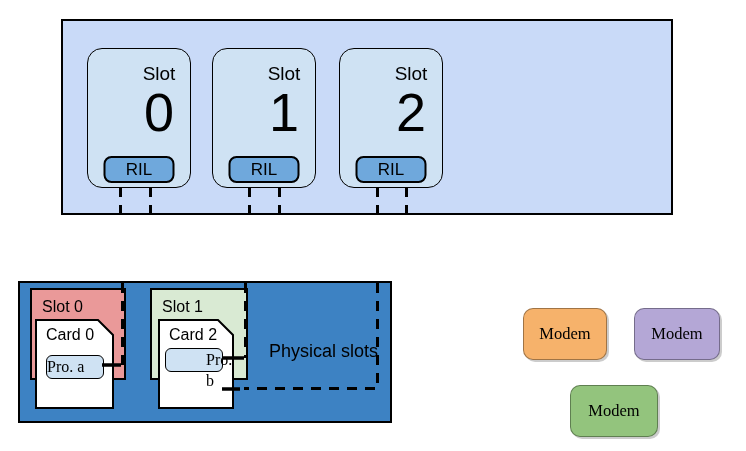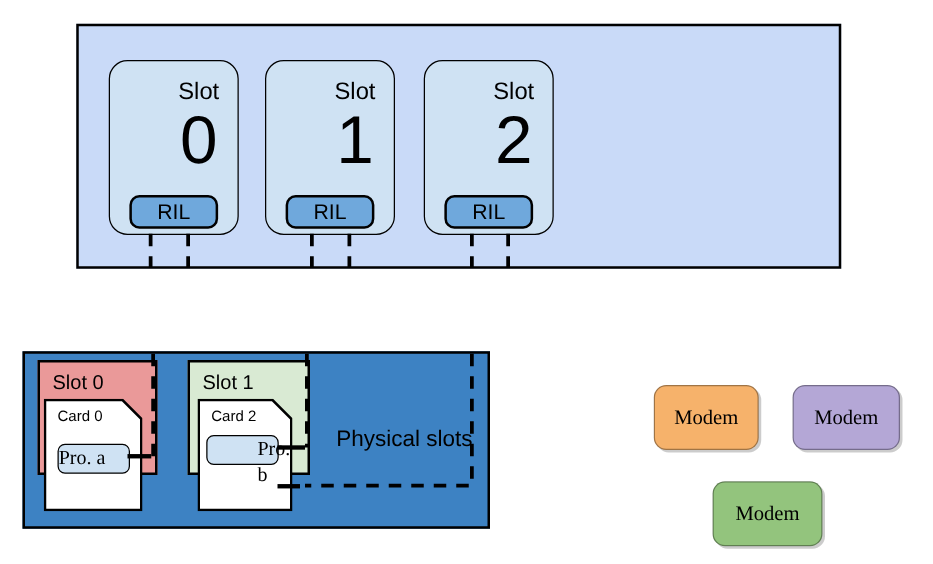--- a/index.html
+++ b/index.html
@@ -40,21 +40,21 @@
   }
   .pslot{
     position:absolute;top:5px;width:96px;height:92px;box-sizing:border-box;
     border:2px solid var(--c-line,#000);
   }
   .pslot-red{left:10px;background:var(--c-slot_red,#EA9999);}
   .pslot-green{left:130px;width:98px;background:var(--c-slot_green,#D9EAD3);}
   .pslot-label{margin:8px 0 0 10px;font-size:16px;white-space:nowrap;}
   .sim-card{position:absolute;}
   .sim-card svg{position:absolute;left:0;top:0;display:block;}
-  .card-label{position:absolute;left:11px;top:7px;font-size:12px;white-space:nowrap;}
+  .card-label{position:absolute;left:11px;top:7px;font-size:16px;white-space:nowrap;}
   .chip{
     position:absolute;width:58px;height:24px;box-sizing:border-box;
     background:var(--c-profile_chip,#CFE2F3);
     border:1.5px solid var(--c-line,#000);border-radius:6px;
     font-size:16px;line-height:21px;text-align:left;font-family:Liberation Serif, serif;
   }
   .physical-label{position:absolute;left:249px;top:58px;font-size:18px;white-space:nowrap;}
 
   
   .modem{

